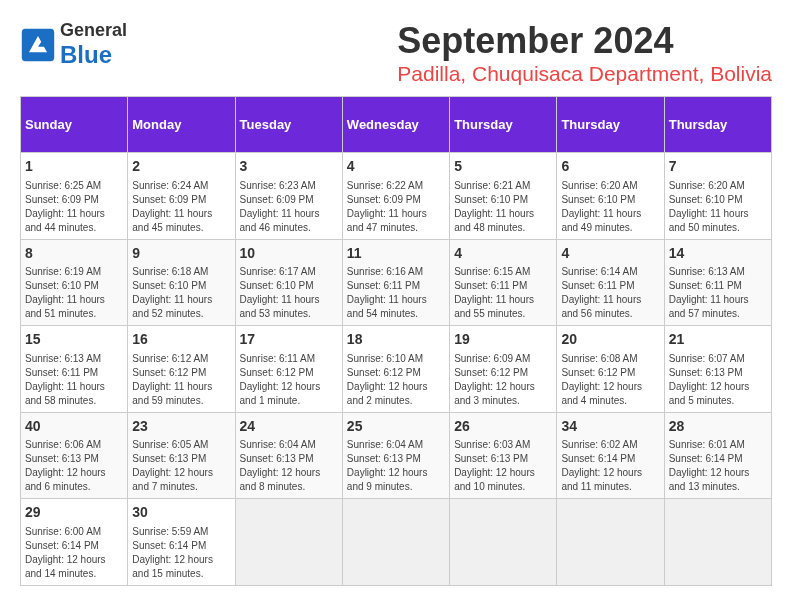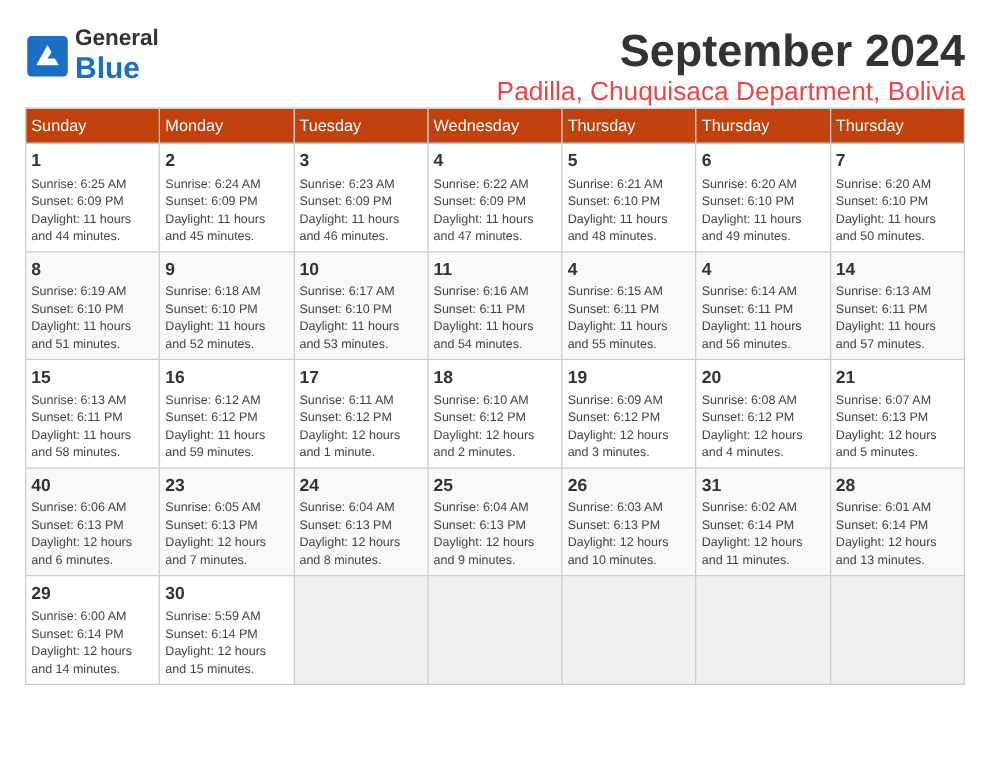--- a/index.html
+++ b/index.html
@@ -7,20 +7,21 @@
       font-family: Arial, sans-serif;
       background: #fff;
       width: 792px;
       min-height: 612px;
       padding: 20px;
     }
     .header-area {
       display: flex;
       align-items: flex-start;
       justify-content: space-between;
+      margin-bottom: 10px;
       gap: 21px;
     }
     .logo {
       display: flex;
       align-items: center;
       gap: 4px;
     }
     .logo-text-general {
       font-size: 18px;
       font-weight: bold;
@@ -29,43 +30,43 @@
     .logo-text-blue {
       font-size: 24px;
       font-weight: bold;
       color: #1a6fc4;
     }
     .logo-icon {
       width: 36px;
       height: 36px;
     }
     .title-area {
-      text-align: right;
+      text-align: left;
     }
     .main-title {
       font-size: 36px;
       font-weight: bold;
       color: #333;
     }
     .subtitle {
       font-size: 21px;
       color: #ef4444;
     }
     table {
       width: 100%;
       border-collapse: collapse;
       font-size: 11px;
     }
     thead tr th {
-      background-color: #c2410c;
+      background-color: #6d28d9;
       color: #fff;
-      padding: 6px 4px;
+      padding: 20px 4px;
       text-align: left;
       font-size: 13px;
-      font-weight: normal;
+      font-weight: bold;
       border: 1px solid #ccc;
     }
     tbody tr td {
       border: 1px solid #ccc;
       padding: 4px 4px;
       vertical-align: top;
       width: calc(100% / 7);
       line-height: 1.4;
       background: #fff;
     }
@@ -229,21 +230,21 @@
         </td>
         <td>
           <span class="day-num">25</span>
           <div class="day-info">Sunrise: 6:04 AM<br>Sunset: 6:13 PM<br>Daylight: 12 hours<br>and 9 minutes.</div>
         </td>
         <td>
           <span class="day-num">26</span>
           <div class="day-info">Sunrise: 6:03 AM<br>Sunset: 6:13 PM<br>Daylight: 12 hours<br>and 10 minutes.</div>
         </td>
         <td>
-          <span class="day-num">31</span>
+          <span class="day-num">34</span>
           <div class="day-info">Sunrise: 6:02 AM<br>Sunset: 6:14 PM<br>Daylight: 12 hours<br>and 11 minutes.</div>
         </td>
         <td>
           <span class="day-num">28</span>
           <div class="day-info">Sunrise: 6:01 AM<br>Sunset: 6:14 PM<br>Daylight: 12 hours<br>and 13 minutes.</div>
         </td>
       </tr>
       <tr>
         <td>
           <span class="day-num">29</span>

